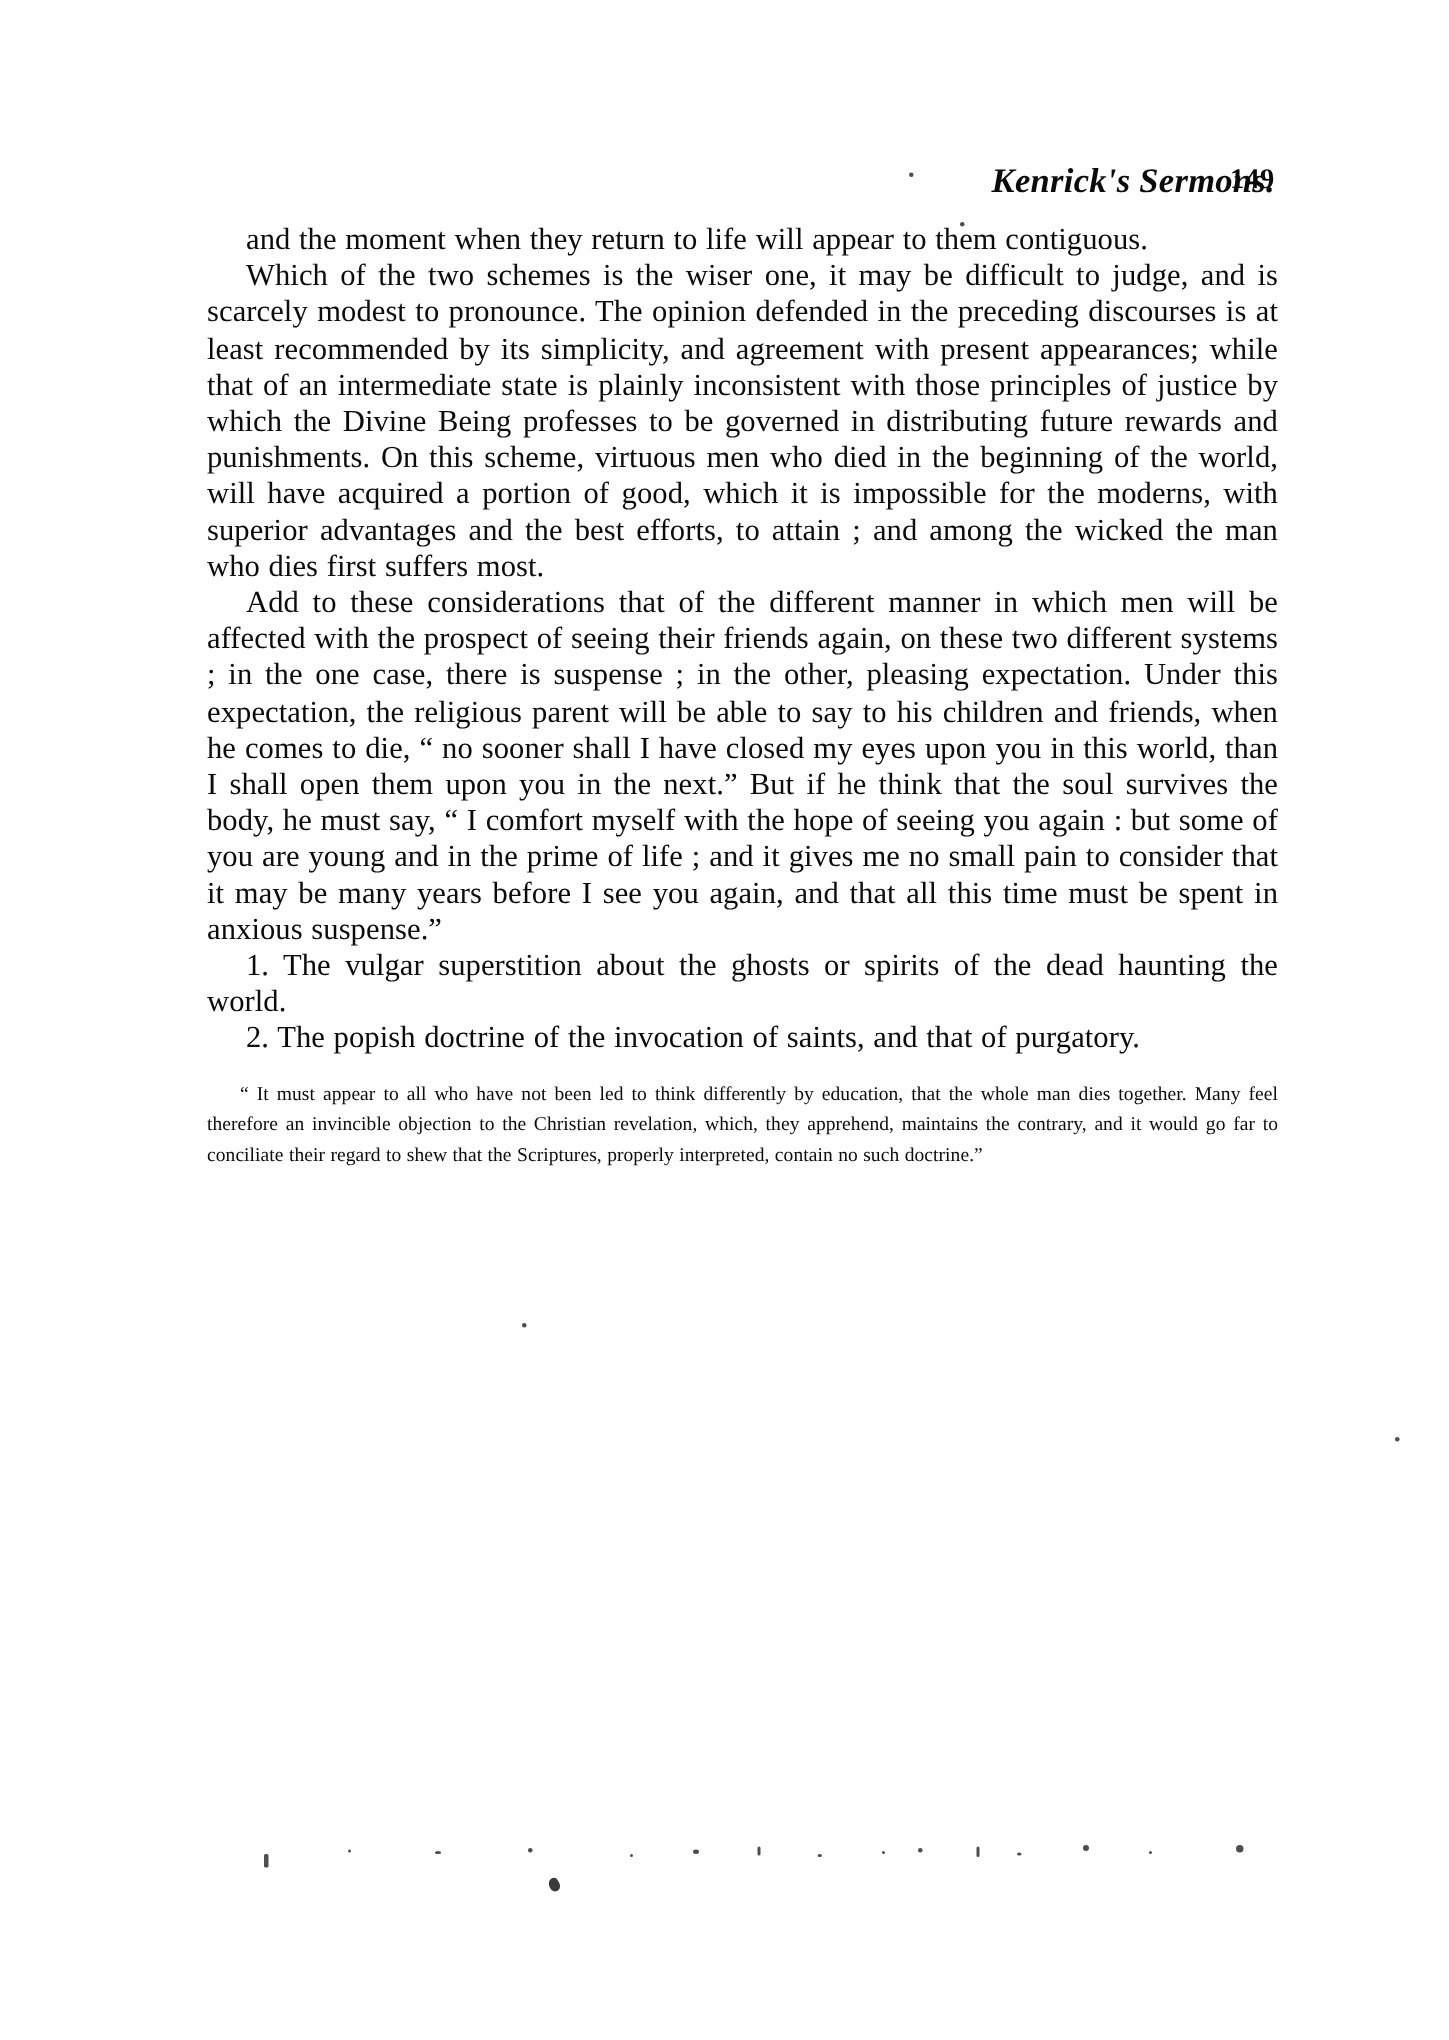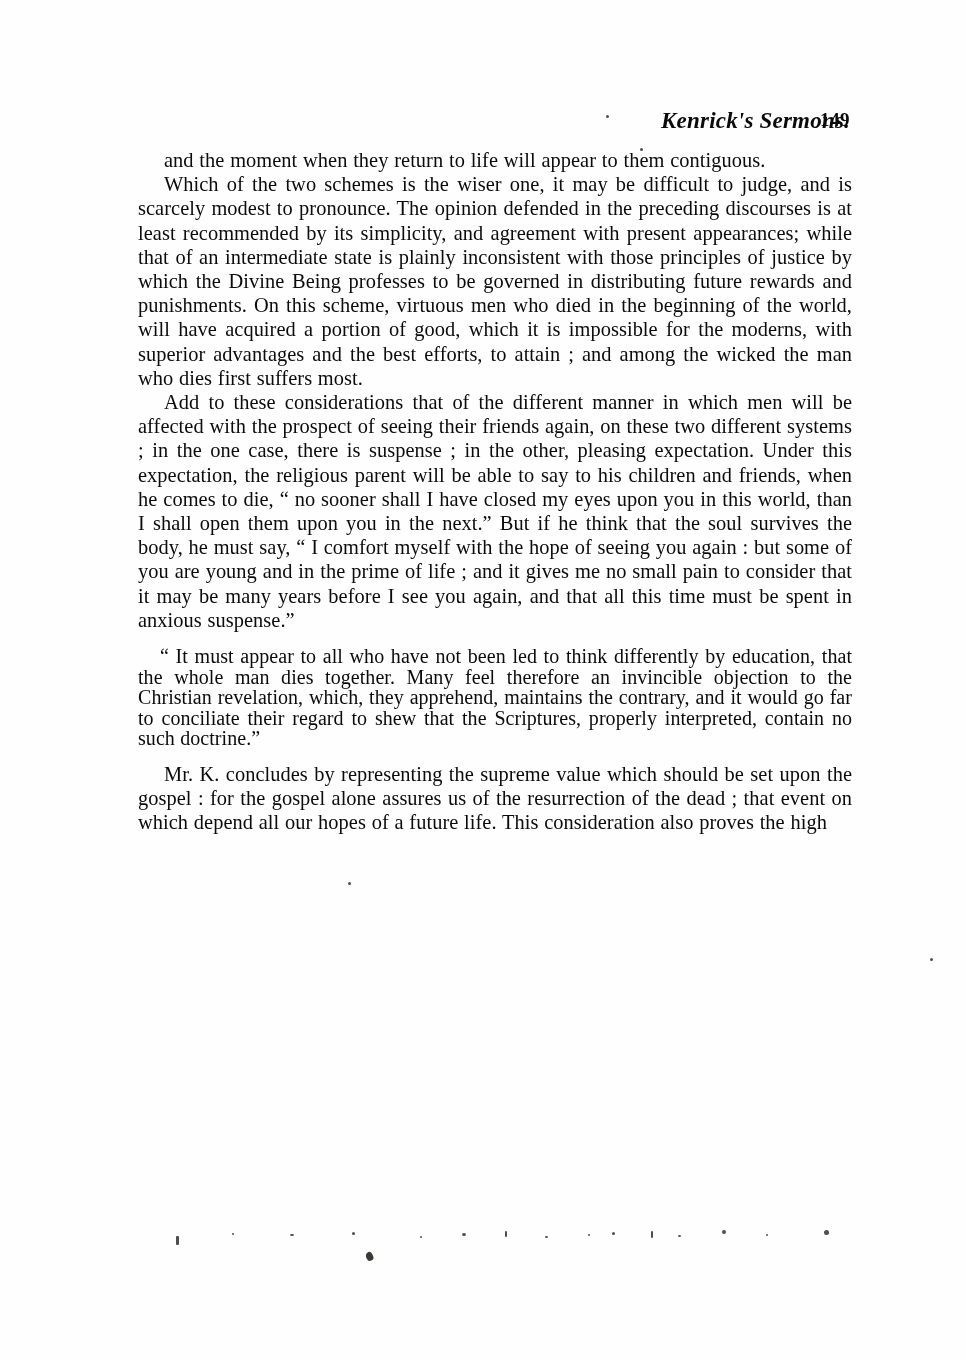--- a/index.html
+++ b/index.html
@@ -75,21 +75,21 @@
     text-indent: 26px;
   }
 
   
   .extract {
     margin-top: 14px;
     margin-bottom: 13px;
   }
 
   .extract p {
-    font-size: 20px;
+    font-size: 13px;
     line-height: 20.6px;
     text-indent: 22px;
     word-spacing: 0.3px;
   }
 
   
   .speck {
     position: absolute;
     background: #15130f;
     border-radius: 50%;
@@ -120,28 +120,29 @@
 
   <div class="textblock">
 
     <p class="body">and the moment when they return to life will appear to them contiguous.</p>
 
     <p class="body">Which of the two schemes is the wiser one, it may be difficult to judge, and is scarcely modest to pronounce. The opinion defended in the preceding discourses is at least recommended by its simplicity, and agreement with present appearances; while that of an intermediate state is plainly inconsistent with those principles of justice by which the Divine Being professes to be governed in distributing future rewards and punishments. On this scheme, virtuous men who died in the beginning of the world, will have acquired a portion of good, which it is impossible for the moderns, with superior advantages and the best efforts, to attain ; and among the wicked the man who dies first suffers most.</p>
 
     <p class="body">Add to these considerations that of the different manner in which men will be affected with the prospect of seeing their friends again, on these two different systems ; in the one case, there is suspense ; in the other, pleasing expectation. Under this expectation, the religious parent will be able to say to his children and friends, when he comes to die, “ no sooner shall I have closed my eyes upon you in this world, than I shall open them upon you in the next.” But if he think that the soul survives the body, he must say, “ I comfort myself with the hope of seeing you again : but some of you are young and in the prime of life ; and it gives me no small pain to consider that it may be many years before I see you again, and that all this time must be spent in anxious suspense.”</p>
 
 
+    <p class="numbered">1. The vulgar superstition about the ghosts or spirits of the dead haunting the world.</p>
 
+    <p class="numbered">2. The popish doctrine of the invocation of saints, and that of purgatory.</p>
 
 
     <div class="extract">
       <p>“ It must appear to all who have not been led to think differently by education, that the whole man dies together. Many feel therefore an invincible objection to the Christian revelation, which, they apprehend, maintains the contrary, and it would go far to conciliate their regard to shew that the Scriptures, properly interpreted, contain no such doctrine.”</p>
     </div>
 
-    <p class="body">Mr. K. concludes by representing the supreme value which should be set upon the gospel : for the gospel alone assures us of the resurrection of the dead ; that event on which depend all our hopes of a future life. This consideration also proves the high</p>
 
   </div>
 
   <div class="speck" style="left:176px;top:1236px;width:3px;height:9px;border-radius:1px;"></div>
   <div class="speck" style="left:232px;top:1233px;width:2px;height:2px;"></div>
   <div class="speck" style="left:290px;top:1234px;width:4px;height:2px;"></div>
   <div class="speck" style="left:352px;top:1232px;width:3px;height:3px;"></div>
   <div class="speck" style="left:420px;top:1236px;width:2px;height:2px;"></div>
   <div class="speck" style="left:462px;top:1233px;width:4px;height:3px;"></div>
   <div class="speck" style="left:505px;top:1231px;width:2px;height:6px;border-radius:1px;"></div>

